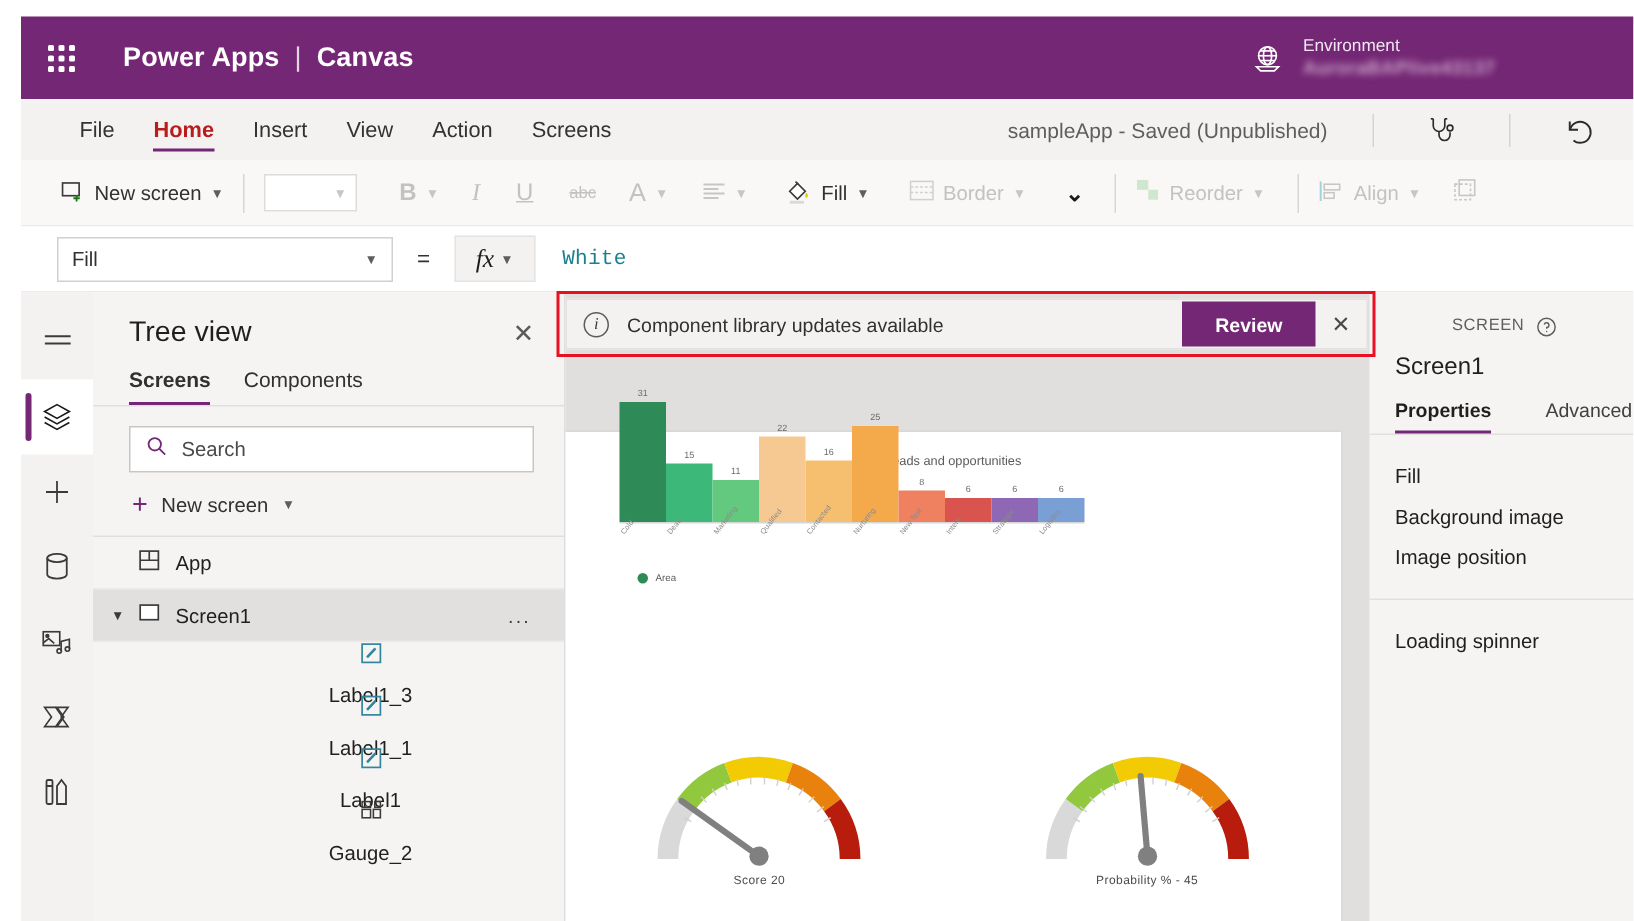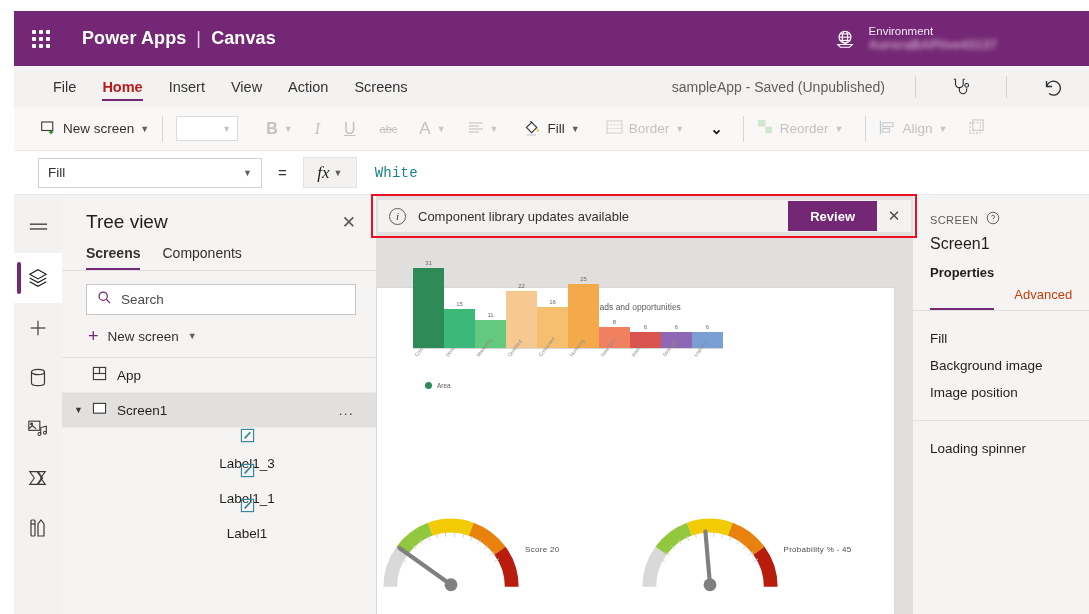--- a/index.html
+++ b/index.html
@@ -224,21 +224,21 @@
     transform-origin: left top; white-space: nowrap; margin-top: 3px;
   }
   .legend {
     position: absolute; left: 48px; bottom: 74px; display: flex; align-items: center; gap: 5px;
     font-size: 6.5px; color: #5a5a5a;
   }
   .legend .dot { width: 7px; height: 7px; border-radius: 50%; background: #2e8b57; }
 
   
   .gauges { position: absolute; left: 0; right: 0; bottom: 6px; height: 120px; display: flex; }
-  .gauge { flex: 1; display: flex; flex-direction: row; align-items: center; }
+  .gauge { flex: 1; display: flex; flex-direction: column; align-items: center; }
   .gcap { font-size: 8px; color: #4b4b4b; margin-top: 2px; letter-spacing: .3px; }
 </style>
 </head>
 <body>
 
 <div class="topbar">
   <div class="waffle">
     <i></i>
       <i></i>
       <i></i>
@@ -551,20 +551,31 @@
       <span>Label1_1</span>
     </div>
     <div class="trow child">
       <span>
         <svg width="15" height="15" viewBox="0 0 16 16" fill="none" stroke="#31859b" stroke-width="1.2">
           <rect x="1.5" y="1.5" width="13" height="13"></rect>
             <path d="M5 11 L11 4.5" stroke="#31859b" stroke-width="1.8"></path>
         </svg>
       </span>
       <span>Label1</span>
+    </div>
+    <div class="trow child">
+      <span>
+        <svg width="15" height="15" viewBox="0 0 16 16" fill="none" stroke="#3b3a39" stroke-width="1.1">
+          <rect x="1.5" y="7" width="6" height="6"></rect>
+            <rect x="1.5" y="1.5" width="6" height="4"></rect>
+          <rect x="9.5" y="7" width="5" height="6"></rect>
+            <rect x="10.5" y="1.5" width="4" height="4"></rect>
+        </svg>
+      </span>
+      <span>Gauge_2</span>
     </div>
   </div>
 </div>
 
 <div class="canvas">
   <div class="appscreen">
 
     <div style="position:absolute;left:0;top:0;right:0;height:175px;">
       <div class="chart-title">Leads and opportunities</div>
       <div class="bars">
@@ -691,37 +702,37 @@
 
 <div class="banner-hl"></div>
 <div class="banner">
   <span class="info">i</span>
   <span class="msg">Component library updates available</span>
   <span class="review">Review</span>
   <span class="bx">✕</span>
 </div>
 
 <div style="position:absolute;left:912px;top:195px;width:177px;height:419px;background:#f5f4f3;border-left:1px solid #e1dfdd;">
-  <div style="padding:16px 0 0 17px;display:flex;align-items:center;gap:8px;">
+  <div style="padding:16px 0 0 17px;display:flex;gap:8px;margin-left:38px;">
     <span style="font-size:11px;color:#605e5c;letter-spacing:.4px">SCREEN</span>
     <span>
       <svg width="14" height="14" viewBox="0 0 16 16" fill="none" stroke="#605e5c" stroke-width="1.1">
         <circle cx="8" cy="8" r="6.6"></circle>
           <path d="M6.3 6.2 a1.8 1.8 0 1 1 1.9 2.2 v1" stroke-width="1.1"></path>
         <circle cx="8.1" cy="11.4" r=".55" fill="#605e5c" stroke="none"></circle>
       </svg>
     </span>
   </div>
   <div style="padding:6px 0 0 17px;font-size:16px;color:#201f1e">Screen1</div>
   <div style="display:flex;padding:12px 0 0 17px;border-bottom:1px solid #e1dfdd;">
-    <div style="font-size:13px;font-weight:bold;color:#201f1e;padding-bottom:8px;position:relative;margin-right:20px;">
+    <div style="font-size:13px;font-weight:bold;color:#201f1e;padding-bottom:8px;position:relative;margin-right:36px;">
       <span>Properties</span>
       <span style="position:absolute;left:0;right:0;bottom:0;height:2.5px;background:#742774;display:block"></span>
     </div>
-    <div style="font-size:13px;color:#c2410c;padding-bottom:8px;margin-top:22px;">
+    <div style="font-size:13px;color:#404040;padding-bottom:8px;">
       <span>Advanced</span>
     </div>
   </div>
   <div style="border-bottom:1px solid #e1dfdd;padding:14px 0 14px 0;">
     <div style="font-size:13.5px;color:#201f1e;padding:6px 0 6px 17px"><span>Fill</span></div>
     <div style="font-size:13.5px;color:#201f1e;padding:6px 0 6px 17px"><span>Background image</span></div>
     <div style="font-size:13.5px;color:#201f1e;padding:6px 0 6px 17px"><span>Image position</span></div>
   </div>
   <div style="padding:14px 0 0 0;">
     <div style="font-size:13.5px;color:#201f1e;padding:6px 0 6px 17px"><span>Loading spinner</span></div>

